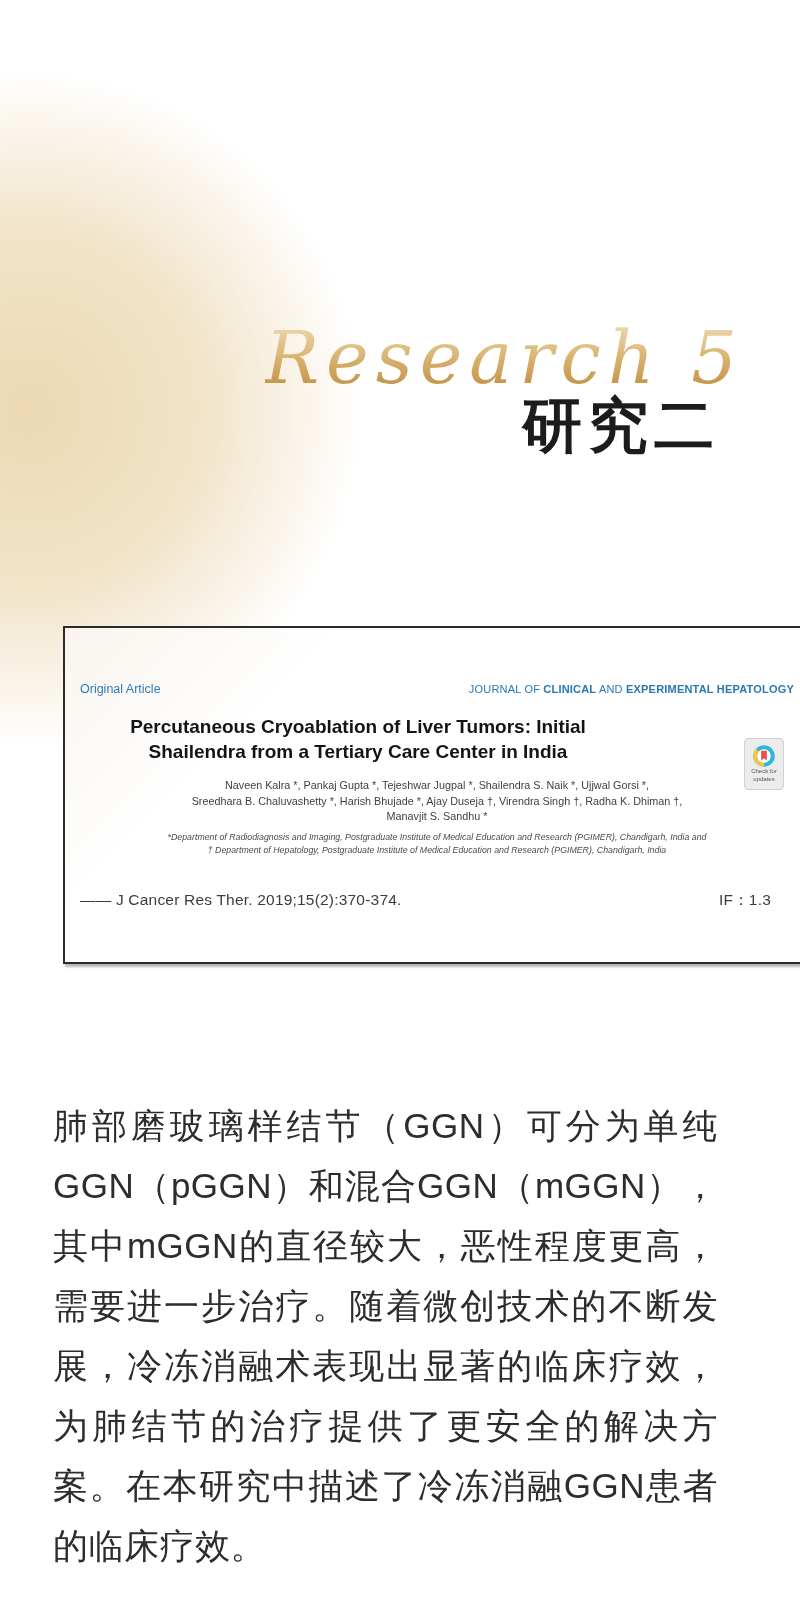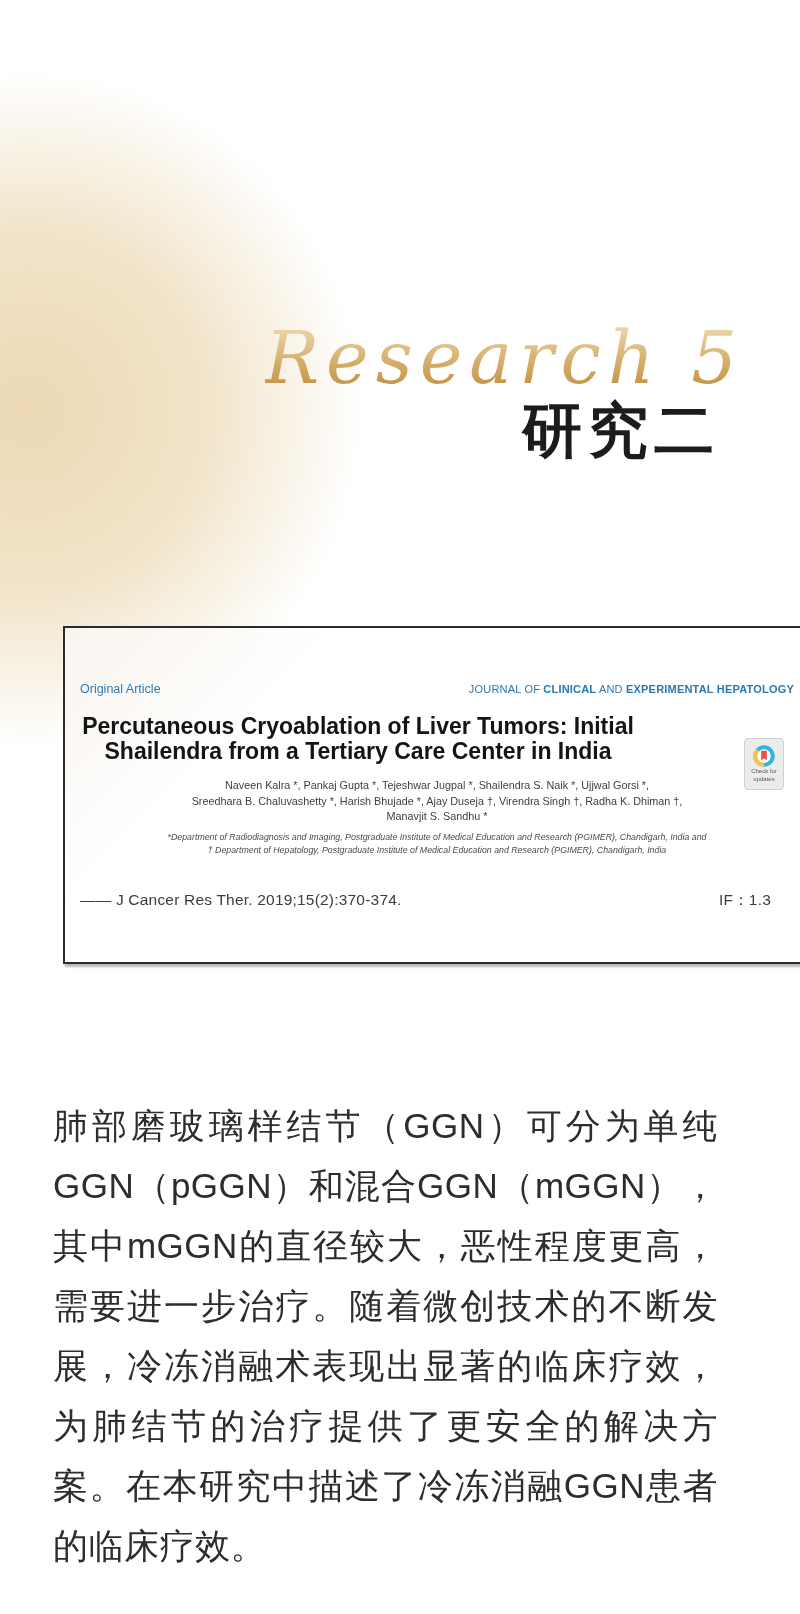--- a/index.html
+++ b/index.html
@@ -21,40 +21,40 @@
     color:#c99d52;white-space:nowrap;
   }
   @supports (-webkit-background-clip: text){
     .script-title{
       background:linear-gradient(180deg,#eedcb6 0%,#d6ae6a 55%,#bf8d3f 100%);
       -webkit-background-clip:text;background-clip:text;-webkit-text-fill-color:transparent;
     }
   }
   .cn-title{
     position:absolute;top:396px;right:80px;
-    font-family:Liberation Sans, sans-serif;font-weight:700;
+    font-family:Liberation Mono, monospace;font-weight:700;
     font-size:60px;letter-spacing:6px;line-height:1.15;color:#1c1c1c;white-space:nowrap;
   }
   
   .paper-card{
     position:absolute;left:63px;top:626px;width:748px;height:338px;box-sizing:border-box;
     background:linear-gradient(135deg,#f9f4ee 0%,#ffffff 26%);
     border:2px solid #2b2b2b;
     box-shadow:2px 3px 2px rgba(0,0,0,0.28);
   }
   .card-top-row{
     position:absolute;top:54px;left:15px;right:15px;
     display:flex;justify-content:space-between;align-items:baseline;
   }
   .category{font-size:12.5px;color:#2e7cb8;}
   .journal{font-size:11px;color:#2878b5;letter-spacing:0.2px;white-space:nowrap;}
   .journal .jb{font-weight:700;}
   .card-title{
     position:absolute;top:86px;left:12px;width:562px;text-align:center;
-    font-weight:700;font-size:23px;line-height:25px;color:#141414;
+    font-weight:700;font-size:19px;line-height:25px;color:#141414;
   }
   .updates-badge{
     position:absolute;top:110px;right:25px;width:40px;height:52px;box-sizing:border-box;
     background:#ececec;border:1px solid #d0d0d0;border-radius:4px;
     display:flex;flex-direction:column;align-items:center;justify-content:center;gap:1px;
   }
   .updates-badge .logo{width:22px;height:22px;display:block;}
   .updates-badge .cap{font-size:6px;line-height:7px;color:#555;text-align:center;white-space:nowrap;}
   .authors{
     position:absolute;top:150px;left:28px;right:28px;text-align:center;

